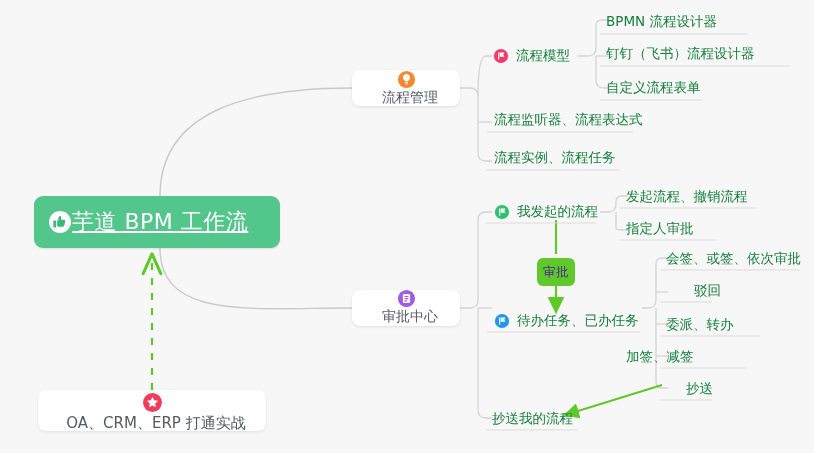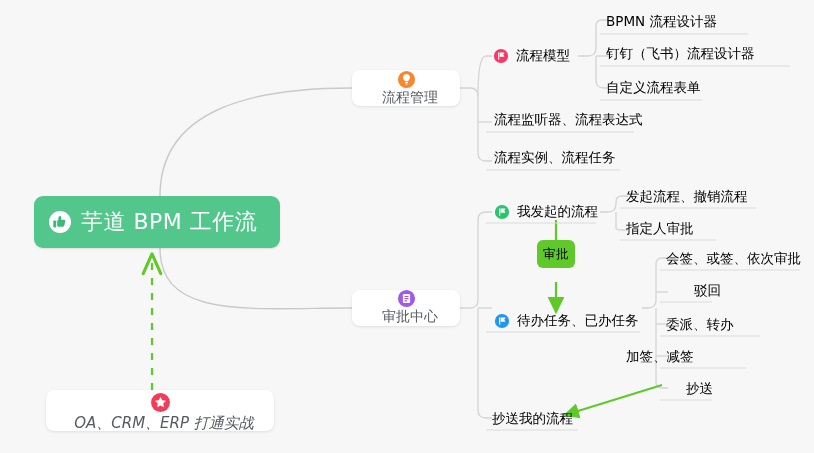--- a/index.html
+++ b/index.html
@@ -21,70 +21,70 @@
     background: #53c68c;
     border-radius: 9px;
     display: flex; align-items: center;
     padding-left: 14px;
     box-shadow: 0 1px 2px rgba(0,0,0,.10);
   }
   .root-label {
     color: #ffffff;
     font-size: 22px;
     letter-spacing: .5px;
-    margin-left: 9px;
     white-space: nowrap;
+    text-decoration: underline;
   }
 
   
   .card {
     position: absolute;
     background: #ffffff;
     border-radius: 8px;
     display: flex; align-items: center;
     padding: 0 14px;
     box-shadow: 0 1px 3px rgba(0,0,0,.10);
     white-space: nowrap;
     flex-direction: column;
   }
   .card .card-label {
     color: #555b60;
     font-size: 14px;
     margin-left: 8px;
   }
   #node-flow-mgmt  { left: 352px; top: 70px;  width: 108px; height: 36px; }
   #node-approval   { left: 352px; top: 290px; width: 108px; height: 36px; justify-content: flex-end; }
-  #node-integration{ left: 46px;  top: 390px; width: 228px; height: 41px; font-style: italic; }
+  #node-integration{ left: 38px;  top: 390px; width: 228px; height: 41px; }
   #node-integration .card-label { font-size: 15px; }
 
   
   .leaf {
     position: absolute;
-    color: #000000;
+    color: #15803d;
     font-size: 13.5px;
     white-space: nowrap;
     padding: 0 6px 5px 6px;
     line-height: 19px;
   }
 
   
   .icon { display: inline-flex; align-items: center; justify-content: center; flex: 0 0 auto; }
   .icon.sm { width: 16px; height: 16px; }
   .icon.md { width: 19px; height: 19px; }
   .icon.lg { width: 24px; height: 24px; }
   .leaf-icon { position: absolute; }
 
   
   .tag-approval {
     position: absolute;
-    left: 537px; top: 240px;
+    left: 537px; top: 258px;
     width: 38px; height: 28px;
     background: #5fc929;
     border-radius: 6px;
-    color: #000000;
+    color: #4c1d95;
     font-size: 12.5px;
     display: flex; align-items: center; justify-content: center;
     letter-spacing: .5px;
   }
 </style>
 </head>
 <body>
 
 <div id="canvas">
 

